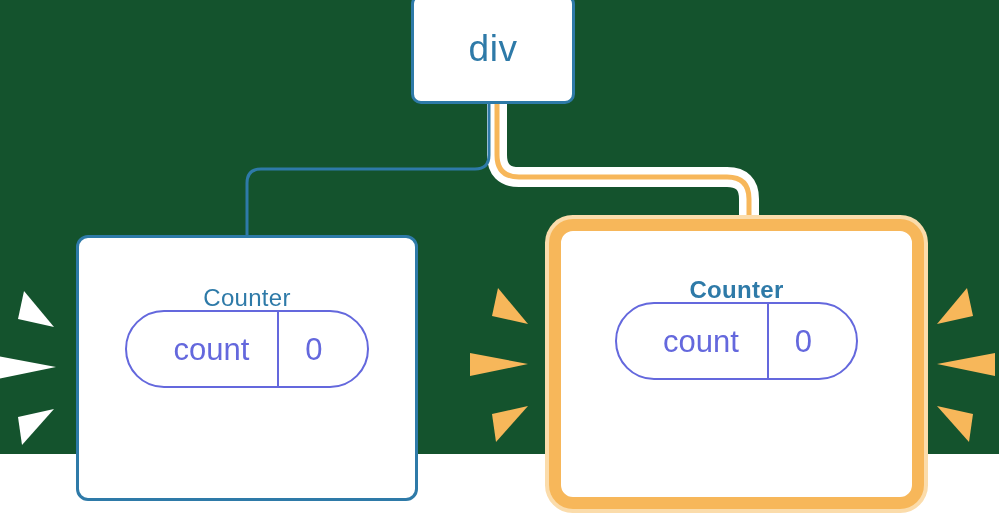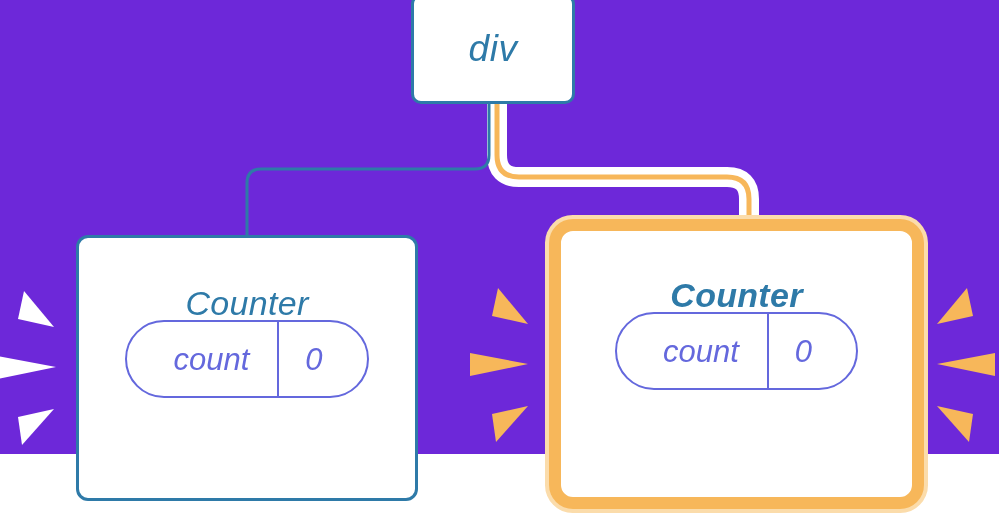--- a/index.html
+++ b/index.html
@@ -9,22 +9,21 @@
     width: 999px;
     height: 515px;
     overflow: hidden;
     font-family: "Liberation Sans", sans-serif;
   }
 
   #stage {
     position: relative;
     width: 999px;
     height: 454px;
-    background: #6d28d9;
-    font-style: italic;
+    background: #14532d;
   }
 
   
   #connectors {
     position: absolute;
     left: 0;
     top: 0;
     width: 999px;
     height: 515px;
     pointer-events: none;
@@ -77,21 +76,21 @@
     border-radius: 12px;
     justify-content: flex-start;
     padding-top: 44px;
     box-shadow:
       0 0 0 12px #f7b75a,
       0 0 0 16px #fbdcab;
     z-index: 5;
   }
 
   .counter-title {
-    font-size: 34px;
+    font-size: 24px;
     color: #2e7aa8;
     font-weight: 400;
     letter-spacing: 0.3px;
     line-height: 1;
     text-align: center;
   }
 
   .counter-title.bold { font-weight: 700; }
 
   

